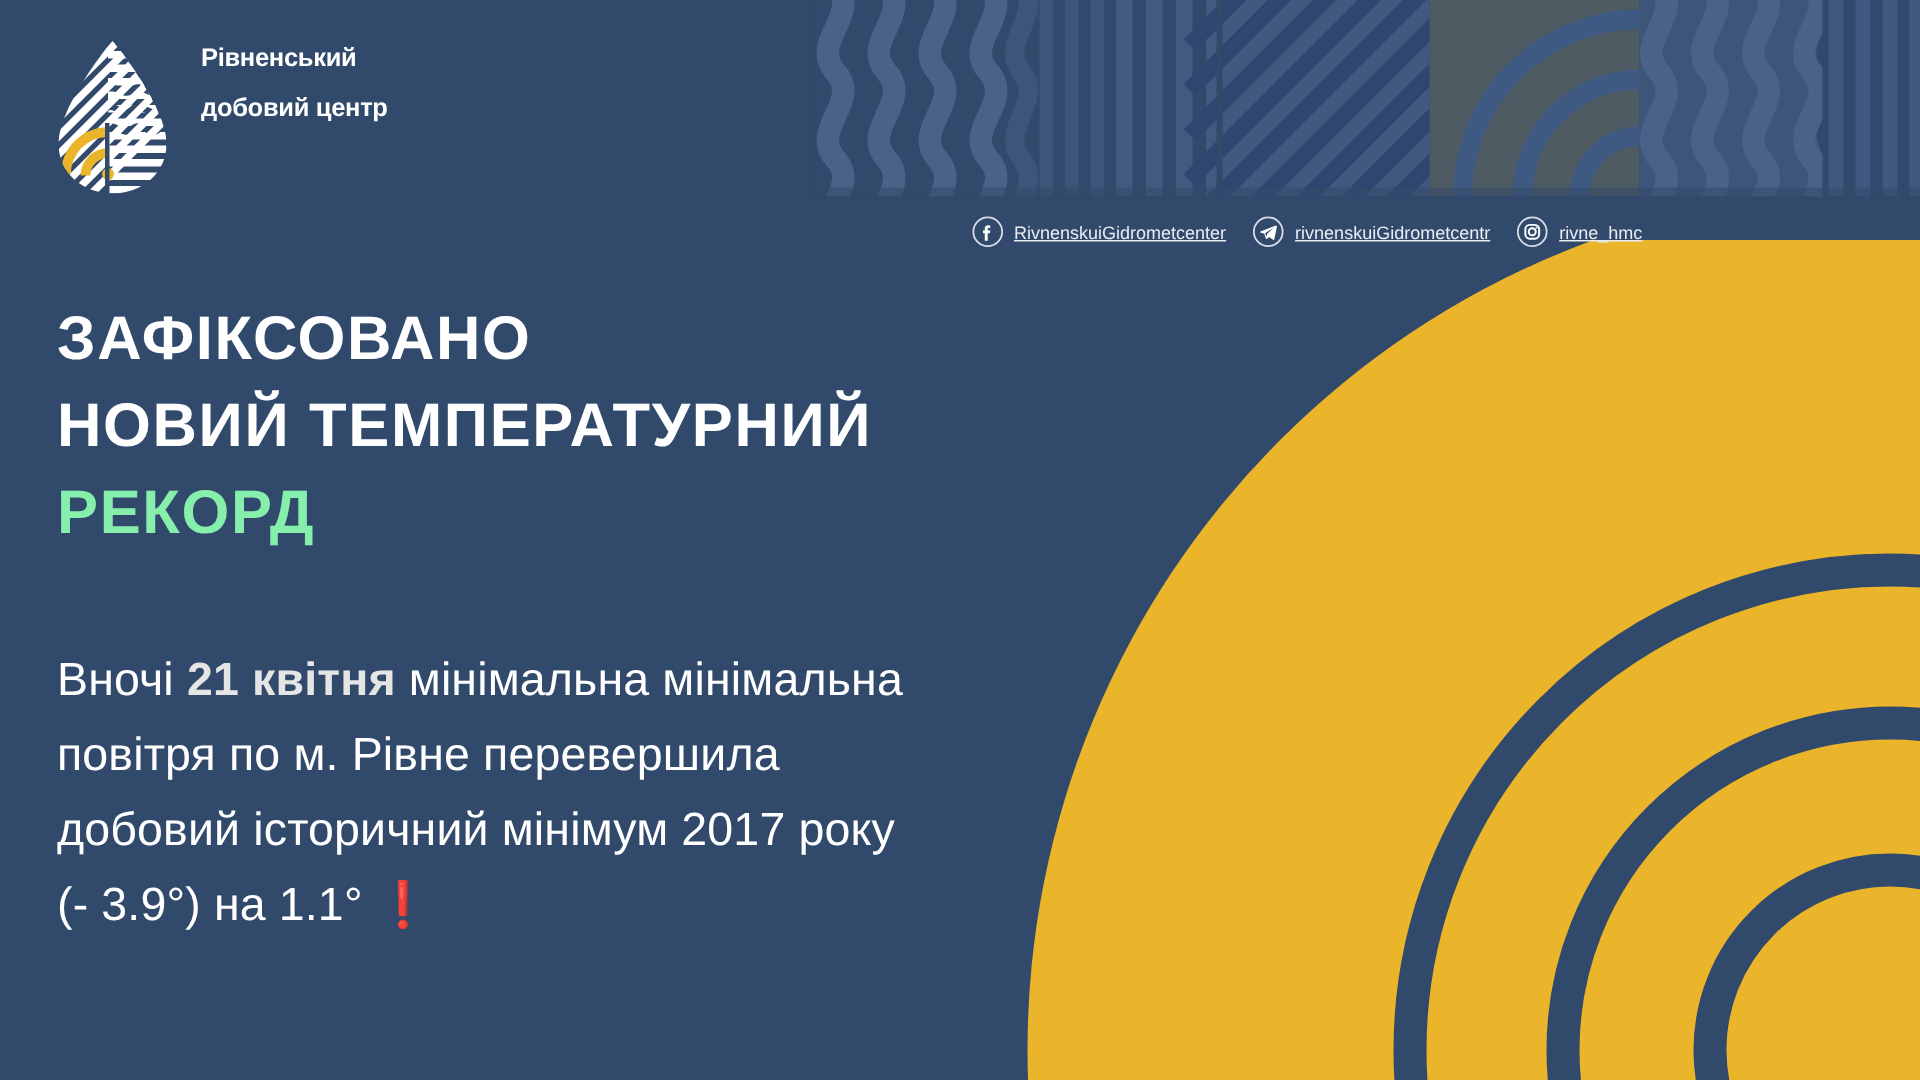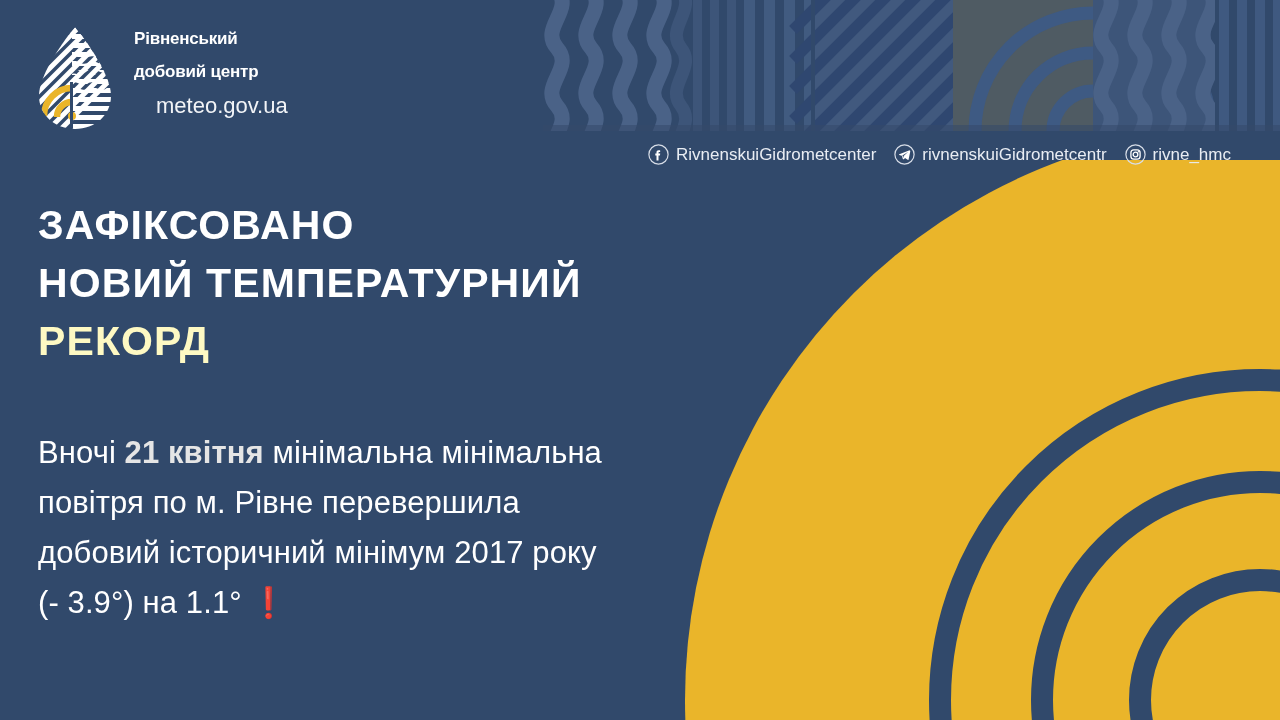--- a/index.html
+++ b/index.html
@@ -92,41 +92,42 @@
   .social-item:last-child { margin-right: 0; text-align: center; }
   .social-icon {
     width: 21px;
     height: 21px;
     flex: 0 0 auto;
     margin-right: 7px;
   }
   .social-icon svg { display: block; }
   .social-handle {
     color: #e9edf3;
-    font-size: 17px;
+    font-size: 12px;
     line-height: 18px;
     white-space: nowrap;
+    text-decoration: underline;
   }
 
   
   .headline {
     position: absolute;
     top: 196px;
     left: 38px;
     width: 800px;
   }
   .headline-line {
     font-size: 41px;
     font-weight: bold;
     letter-spacing: 1.1px;
     line-height: 58px;
     color: #ffffff;
     white-space: nowrap;
   }
-  .headline-line.accent { color: #fef9c3; }
+  .headline-line.accent { color: #86efac; }
 
   
   .body-copy {
     position: absolute;
     top: 428px;
     left: 38px;
     width: 830px;
     color: #ffffff;
     font-size: 31px;
     line-height: 50px;
@@ -292,21 +293,20 @@
           </g>
           <circle cx="36" cy="90" r="4" fill="#eab52a"></circle>
 
           <rect x="34" y="56" width="3" height="48" fill="#31496b"></rect>
         </g>
       </svg>
     </div>
     <div class="logo-text">
       <div class="logo-line">Рівненський</div>
       <div class="logo-line">добовий центр</div>
-      <div class="logo-site">meteo.gov.ua</div>
     </div>
   </div>
 
   <div class="social-row">
 
     <div class="social-item">
       <span class="social-icon">
         <svg width="21" height="21" viewBox="0 0 21 21" xmlns="http://www.w3.org/2000/svg">
           <circle cx="10.5" cy="10.5" r="9.6" fill="none" stroke="#d8dee8" stroke-width="1.2"></circle>
           <path d="M12.1,6.2 h-1.5 c-1.3,0 -2.1,0.85 -2.1,2.15 v1.25 h-1.2 v1.9 h1.2 v5.0 h2.0 v-5.0 h1.45 l0.25,-1.9 h-1.7 v-1.05 c0,-0.45 0.15,-0.6 0.6,-0.6 h1.1 z" fill="#ffffff"></path>

